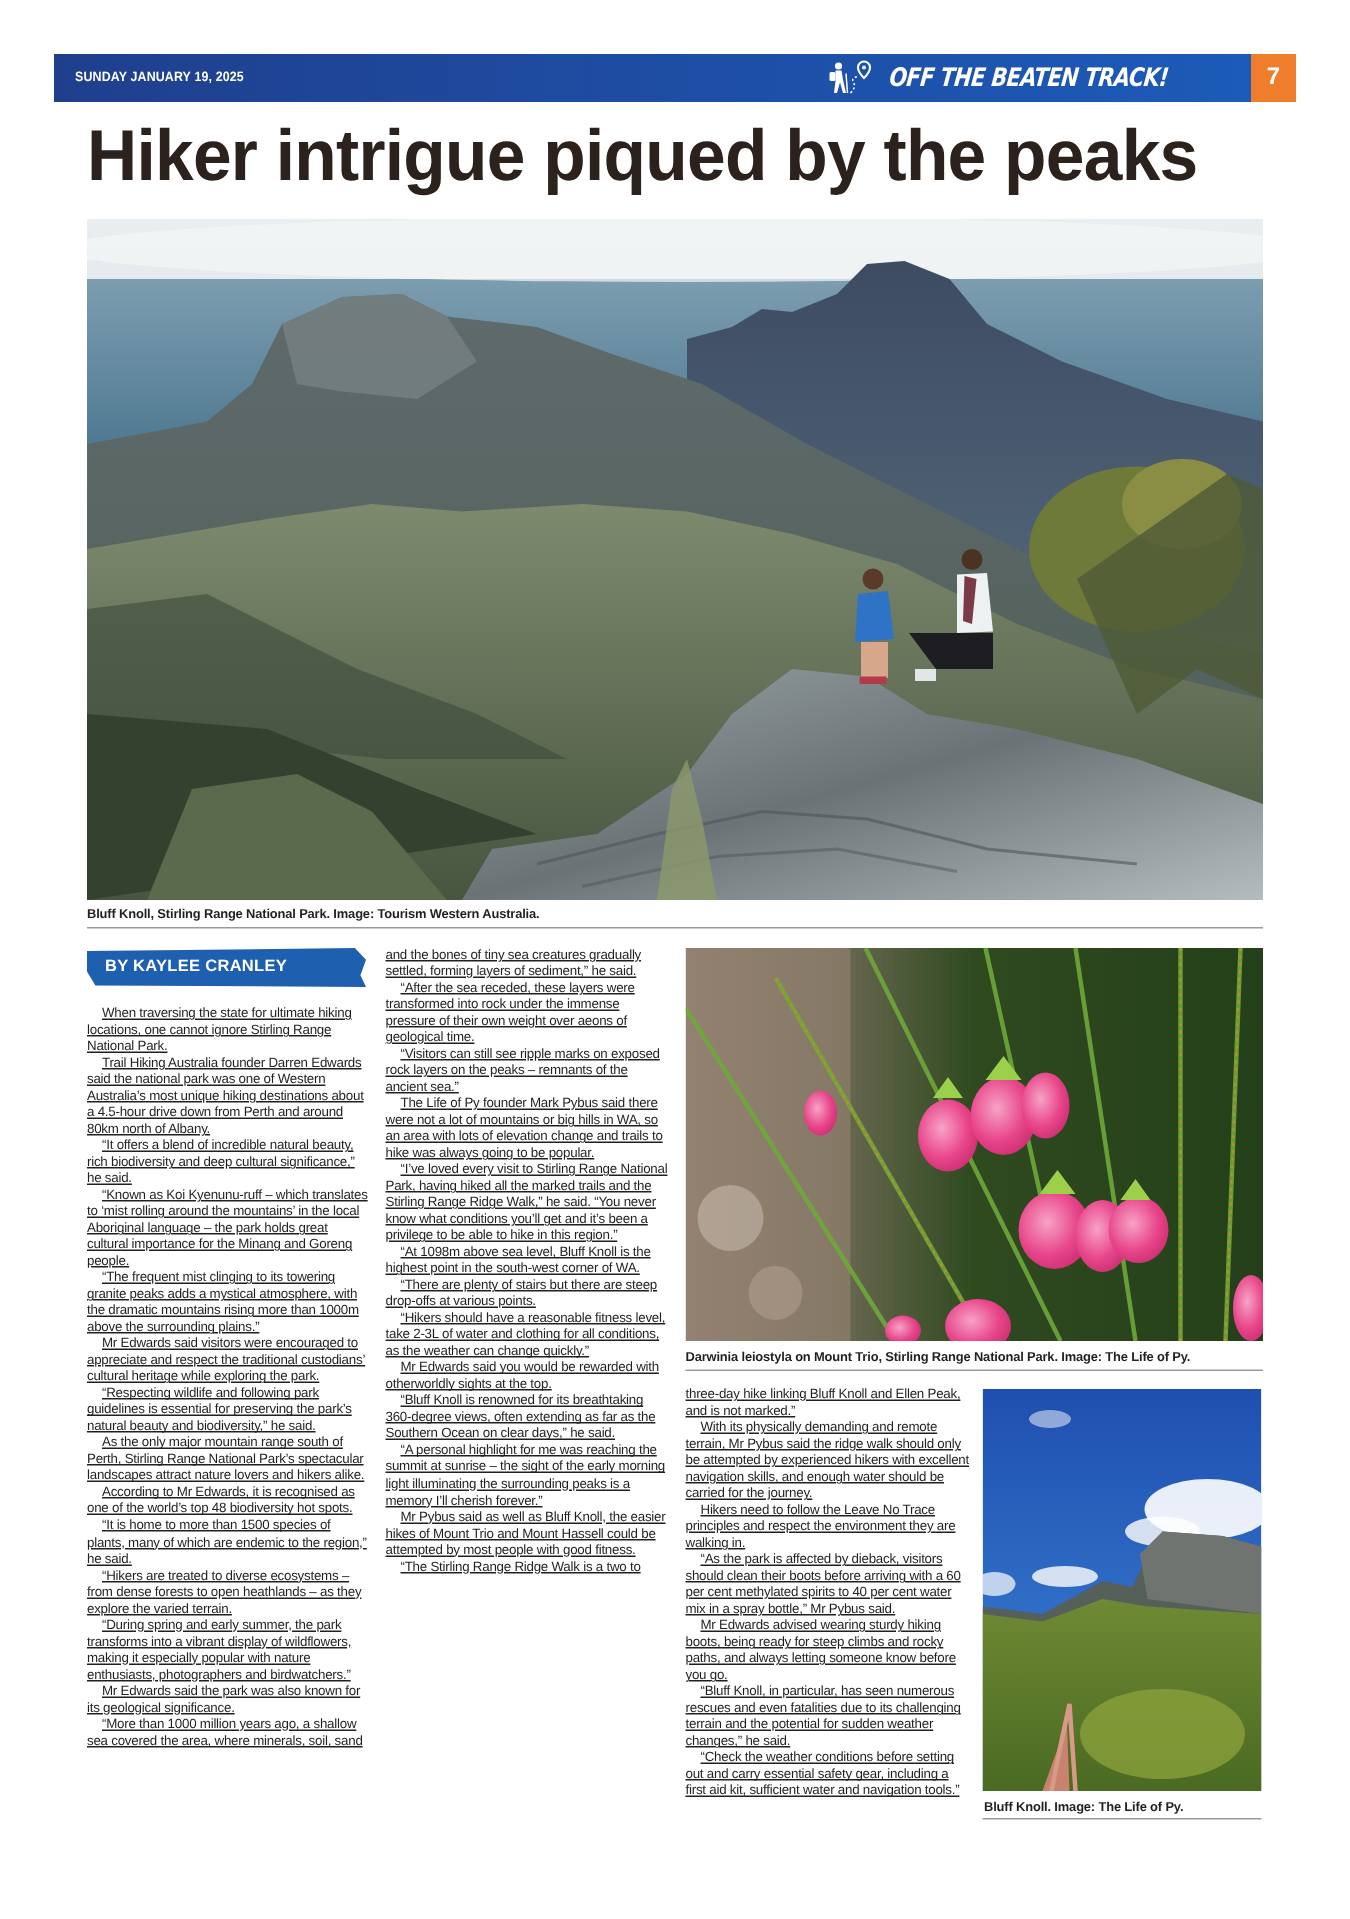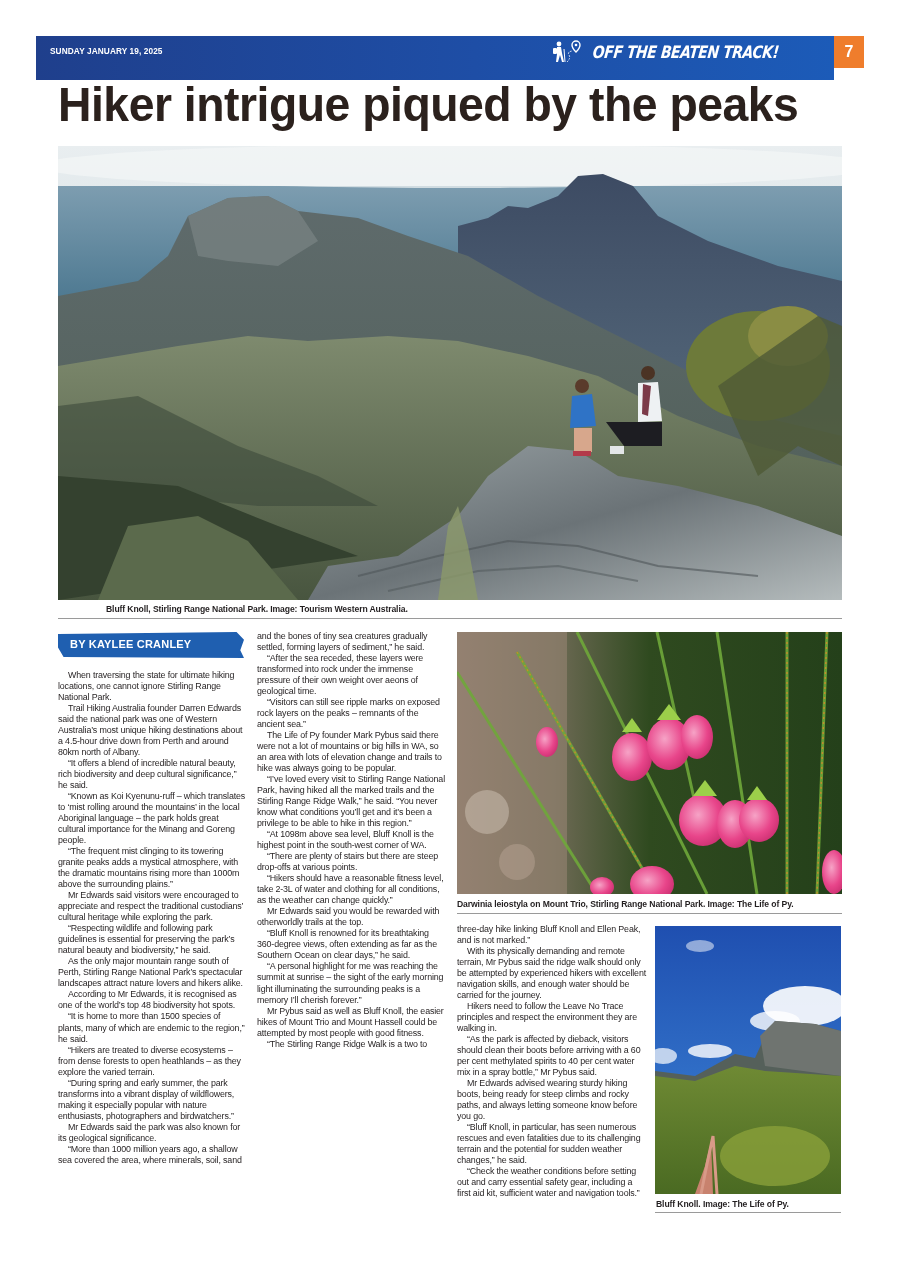--- a/index.html
+++ b/index.html
@@ -1,21 +1,21 @@
 <!DOCTYPE html>
 <html><head>
 <meta charset="utf-8">
 <style>
   * { box-sizing: border-box; margin: 0; padding: 0; }
   html, body { width: 900px; height: 1279px; background: #ffffff; overflow: hidden; }
   body { position: relative; font-family: "Liberation Sans", sans-serif; color: #231f20; }
 
   
   .header-band {
-    position: absolute; left: 36px; top: 36px; width: 798px; height: 44px;
+    position: absolute; left: 36px; top: 36px; width: 798px; height: 32px;
     background: linear-gradient(90deg, #1f3f8c 0%, #1e4ea6 55%, #1c5bb8 100%);
     display: flex; align-items: center;
   }
   .header-date {
     position: absolute; left: 14px; top: 10px; font-size: 9px; font-weight: 700;
     color: #ffffff; letter-spacing: 0.1px; font-family: "Liberation Sans", sans-serif;
     transform: scaleX(0.92); transform-origin: left center;
   }
   .section-brand { position: absolute; right: 14px; top: 3px; height: 26px; display: flex; align-items: center; }
   .section-brand svg { display: block; }
@@ -60,21 +60,21 @@
   .byline-text {
     position: absolute; left: 70px; top: 638px; font-size: 11px; font-weight: 700;
     color: #ffffff; letter-spacing: 0.2px;
   }
 
   
   .col {
     position: absolute; font-family: "Liberation Sans", sans-serif; font-size: 8.9px;
     line-height: 11.02px; color: #231f20; letter-spacing: -0.15px;
   }
-  .col p { text-indent: 10px; }
+  .col p { text-indent: 10px; text-decoration: underline; }
   .col p.noindent { text-indent: 0; }
   .col1 { left: 58px; top: 670px; width: 188px; }
   .col2 { left: 257px; top: 631px; width: 190px; }
   .col3 { left: 457px; top: 924px; width: 190px; }
 </style>
 </head>
 <body>
 
 <div class="header-band">
   <span class="header-date">SUNDAY JANUARY 19, 2025</span>
@@ -155,21 +155,21 @@
     <rect x="515" y="305" width="18" height="5" fill="#b43a4a"></rect>
     <circle cx="590" cy="227" r="7" fill="#4b3324"></circle>
     <path d="M580 237 L600 236 L604 275 L580 276 Z" fill="#eef1f3"></path>
     <path d="M585 238 L593 240 L590 270 L584 268 Z" fill="#7b3a48"></path>
     <path d="M548 276 L604 276 L604 300 L566 300 Z" fill="#1d1d22"></path>
     <rect x="552" y="300" width="14" height="8" fill="#e3e6e8"></rect>
 
     <path d="M380 454 L390 380 L400 360 L410 400 L420 454 Z" fill="#8c9a6a" opacity="0.8"></path>
   </svg>
 </div>
-<div class="caption" style="left:58px; top:604px;margin-left:48px;">Bluff Knoll, Stirling Range National Park. Image: Tourism Western Australia.</div>
+<div class="caption" style="left:58px; top:604px;">Bluff Knoll, Stirling Range National Park. Image: Tourism Western Australia.</div>
 <div class="caption-rule" style="left:58px; top:618px; width:784px;"></div>
 
 <div class="byline"></div>
 <div class="byline-text">BY KAYLEE CRANLEY</div>
 
 <div class="col col1">
   <p>When traversing the state for ultimate hiking locations, one cannot ignore Stirling Range National Park.</p>
   <p>Trail Hiking Australia founder Darren Edwards said the national park was one of Western Australia’s most unique hiking destinations about a 4.5-hour drive down from Perth and around 80km north of Albany.</p>
   <p>“It offers a blend of incredible natural beauty, rich biodiversity and deep cultural significance,” he said.</p>
   <p>“Known as Koi Kyenunu-ruff – which translates to ‘mist rolling around the mountains’ in the local Aboriginal language – the park holds great cultural importance for the Minang and Goreng people.</p>
@@ -187,21 +187,21 @@
 
 <div class="col col2">
   <p class="noindent">and the bones of tiny sea creatures gradually settled, forming layers of sediment,” he said.</p>
   <p>“After the sea receded, these layers were transformed into rock under the immense pressure of their own weight over aeons of geological time.</p>
   <p>“Visitors can still see ripple marks on exposed rock layers on the peaks – remnants of the ancient sea.”</p>
   <p>The Life of Py founder Mark Pybus said there were not a lot of mountains or big hills in WA, so an area with lots of elevation change and trails to hike was always going to be popular.</p>
   <p>“I’ve loved every visit to Stirling Range National Park, having hiked all the marked trails and the Stirling Range Ridge Walk,” he said. “You never know what conditions you’ll get and it’s been a privilege to be able to hike in this region.”</p>
   <p>“At 1098m above sea level, Bluff Knoll is the highest point in the south-west corner of WA.</p>
   <p>“There are plenty of stairs but there are steep drop-offs at various points.</p>
   <p>“Hikers should have a reasonable fitness level, take 2-3L of water and clothing for all conditions, as the weather can change quickly.”</p>
-  <p>Mr Edwards said you would be rewarded with otherworldly trails at the top.</p>
+  <p>Mr Edwards said you would be rewarded with otherworldly sights at the top.</p>
   <p>“Bluff Knoll is renowned for its breathtaking 360-degree views, often extending as far as the Southern Ocean on clear days,” he said.</p>
   <p>“A personal highlight for me was reaching the summit at sunrise – the sight of the early morning light illuminating the surrounding peaks is a memory I’ll cherish forever.”</p>
   <p>Mr Pybus said as well as Bluff Knoll, the easier hikes of Mount Trio and Mount Hassell could be attempted by most people with good fitness.</p>
   <p>“The Stirling Range Ridge Walk is a two to</p>
 </div>
 
 <div class="photo flower">
   <svg viewBox="0 0 385 262" preserveAspectRatio="none">
     <defs>
       <linearGradient id="fbg" x1="0" y1="0" x2="1" y2="0">

